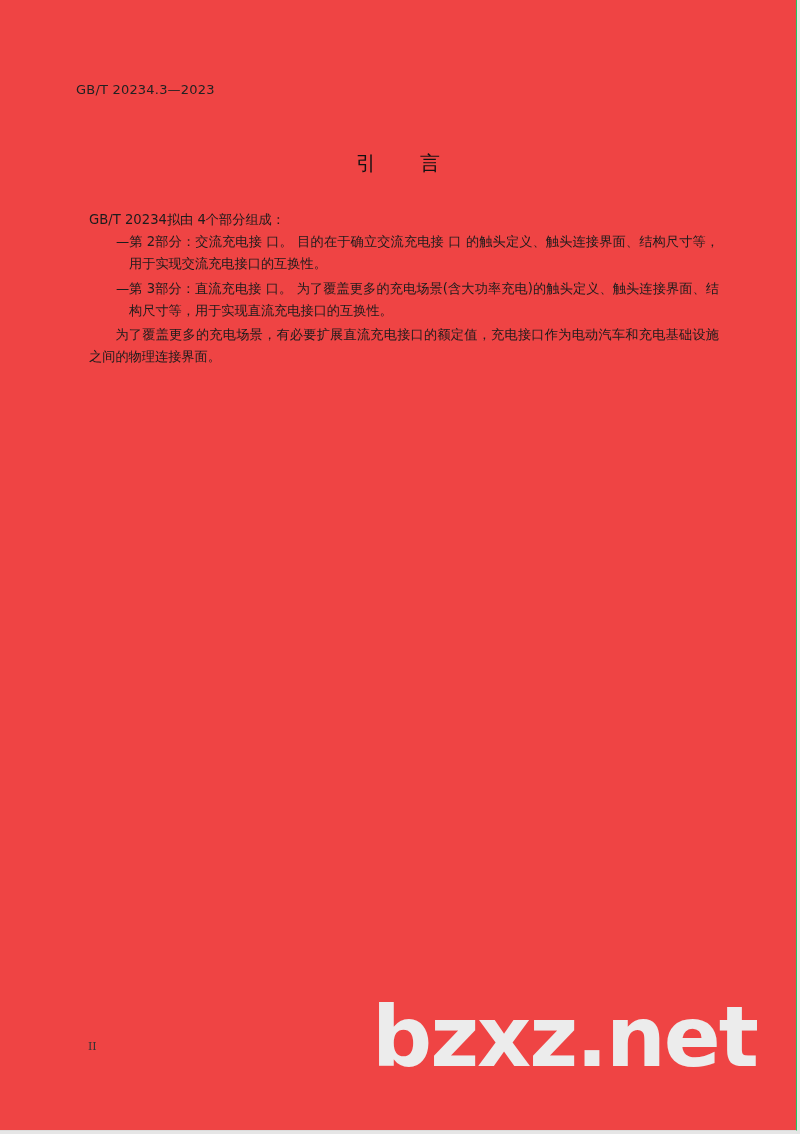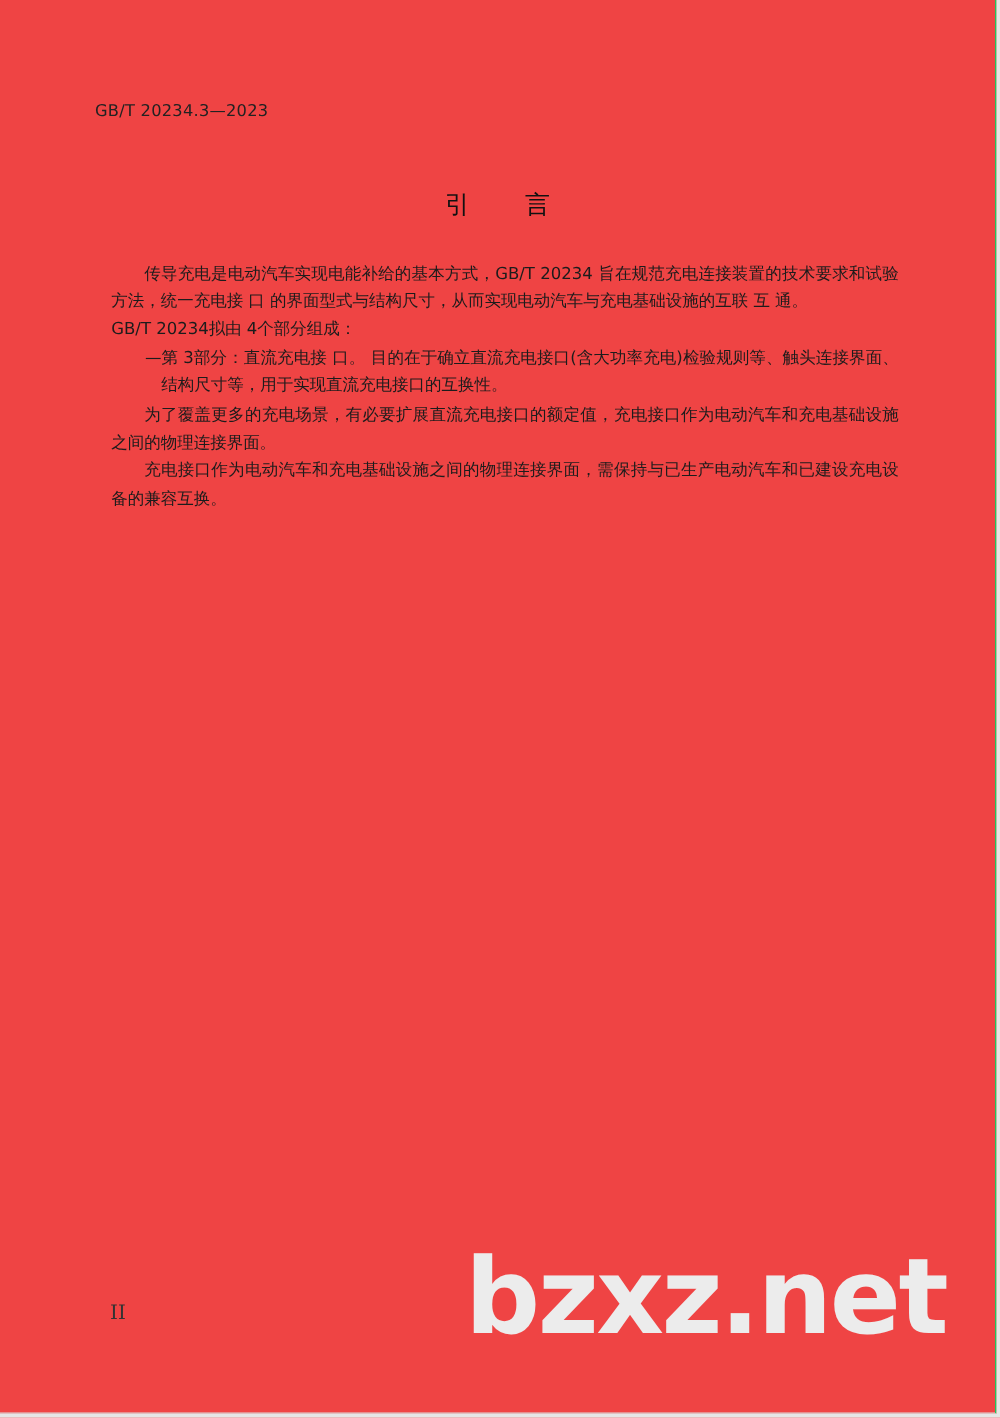--- a/index.html
+++ b/index.html
@@ -66,21 +66,21 @@
     .list-item .dash {
       display: inline-block;
       width: 13px;
       text-indent: 0;
     }
     .page-number {
       position: absolute;
       left: 88px;
       top: 1040px;
       font-family: "DejaVu Serif", "Liberation Serif", serif;
-      font-size: 16px;
+      font-size: 11px;
       color: #333;
     }
     .watermark {
       position: absolute;
       left: 372px;
       top: 988px;
       font-family: "DejaVu Sans", "Liberation Sans", sans-serif;
       font-weight: bold;
       font-size: 84px;
       letter-spacing: -2px;
@@ -93,27 +93,26 @@
 
 <div class="page">
 
   <div class="std-code">GB/T 20234.3—2023</div>
 
   <div class="title">
     <span>引</span><span class="gap"></span><span>言</span>
   </div>
 
   <div class="body">
-    <p class="para">传导充电是电动汽车实现电能补给的基本方式，GB/T 20234 旨在规范充电连接装置的技术要求和试验方法，统一充电接 口 的界面型式与结构尺寸，从而实现电动汽车与充电基础设施的互联 互 通。</p>
     <p class="para noindent">GB/T 20234拟由 4个部分组成：</p>
 
     <div>
-      <p class="list-item"><span class="dash">—</span><span>第 3部分：直流充电接 口。 目的在于确立直流充电接口(含大功率充电)检验规则等、触头连接界面、结构尺寸等，用于实现直流充电接口的互换性。</span></p>
+      <p class="list-item"><span class="dash">—</span><span>第 2部分：交流充电接 口。 目的在于确立交流充电接 口 的触头定义、触头连接界面、结构尺寸等，用于实现交流充电接口的互换性。</span></p>
+      <p class="list-item"><span class="dash">—</span><span>第 3部分：直流充电接 口。 为了覆盖更多的充电场景(含大功率充电)的触头定义、触头连接界面、结构尺寸等，用于实现直流充电接口的互换性。</span></p>
     </div>
 
     <p class="para">为了覆盖更多的充电场景，有必要扩展直流充电接口的额定值，充电接口作为电动汽车和充电基础设施之间的物理连接界面。</p>
-    <p class="para">充电接口作为电动汽车和充电基础设施之间的物理连接界面，需保持与已生产电动汽车和已建设充电设备的兼容互换。</p>
   </div>
 
   <div class="page-number">II</div>
 
   <div class="watermark">bzxz.net</div>
 </div>
 
 </body></html>

